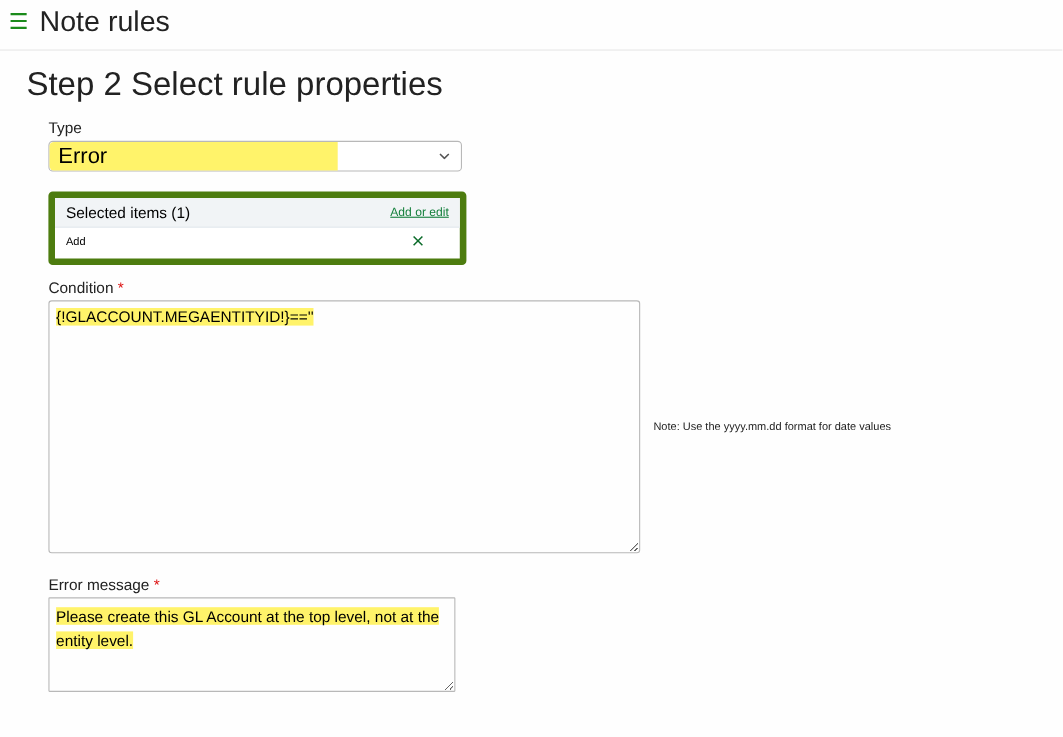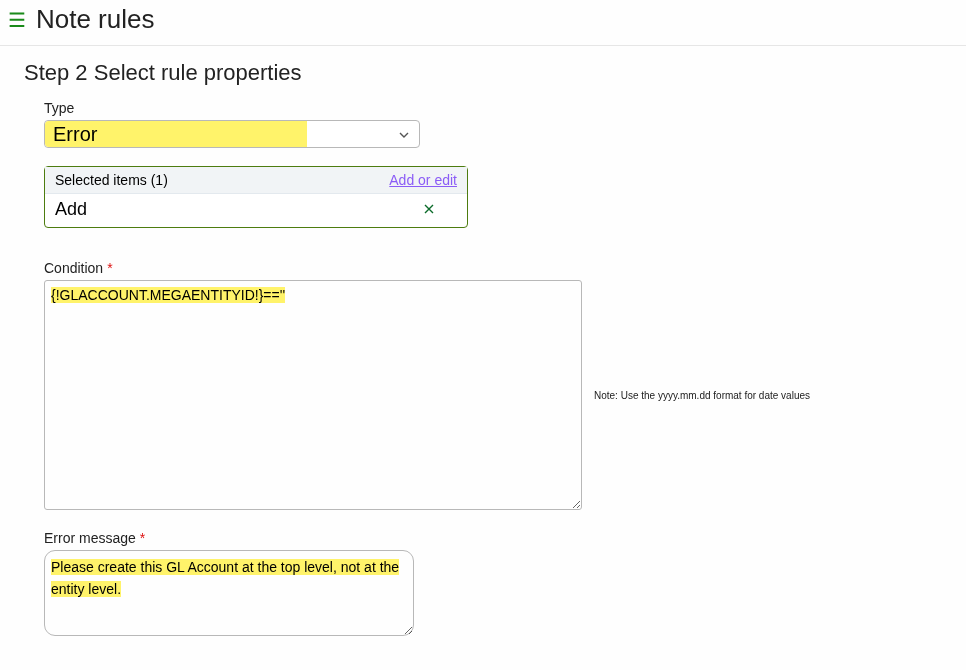--- a/index.html
+++ b/index.html
@@ -26,21 +26,21 @@
     .header-title {
       font-size: 26px;
       font-weight: 400;
       color: #222;
     }
 
     .main {
       padding: 14px 0 0 24px;
     }
     .step-title {
-      font-size: 22px;
+      font-size: 30px;
       font-weight: 400;
       color: #222;
       margin-bottom: 14px;
     }
 
     .form-area {
       padding-left: 20px;
     }
     .label {
       font-size: 14px;
@@ -76,46 +76,46 @@
       position: absolute;
       right: 10px;
       top: 50%;
       transform: translateY(-50%);
       color: #555;
       font-size: 11px;
     }
 
     
     .events-box {
-      width: 424px;
-      border: 1px solid #4d7c0f;
+      width: 380px;
+      border: 6px solid #4d7c0f;
       border-radius: 4px;
       background: #fff;
       margin-top: 2px;
-      margin-bottom: 32px;
+      margin-bottom: 12px;
     }
     .events-header {
       display: flex;
       justify-content: space-between;
       align-items: center;
       padding: 5px 10px;
       background: #f1f4f6;
       font-size: 14px;
       border-bottom: 1px solid #e3e9ee;
     }
     .events-header .link {
-      color: #8b5cf6;
-      font-size: 14px;
+      color: #15803d;
+      font-size: 11px;
     }
     .event-row {
       display: flex;
       justify-content: space-between;
       align-items: center;
       padding: 5px 10px 7px 10px;
-      font-size: 18px;
+      font-size: 10px;
     }
     .event-row .close {
       color: #0b6b2a;
       font-size: 14px;
       padding-right: 22px;
     }
 
     
     .cond-block {
       display: flex;
@@ -144,21 +144,21 @@
       font-size: 10px;
       color: #222;
       margin-left: 4px;
     }
 
     
     .err-ta {
       width: 370px;
       height: 86px;
       border: 1px solid #b8b8b8;
-      border-radius: 11px;
+      border-radius: 1px;
       padding: 6px;
       font-size: 14px;
       font-family: inherit;
       resize: both;
       overflow: hidden;
     }
     .err-ta .hlspan {
       background: #fff36a;
       line-height: 1.55;
     }

